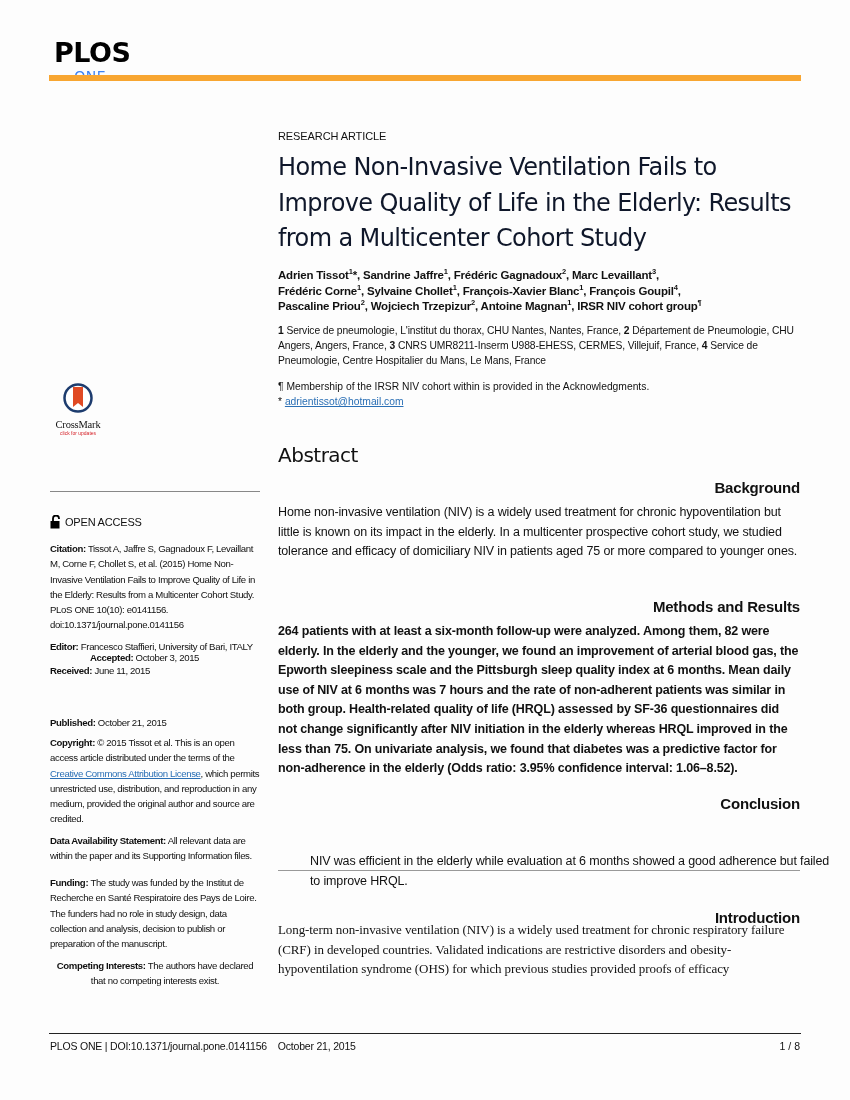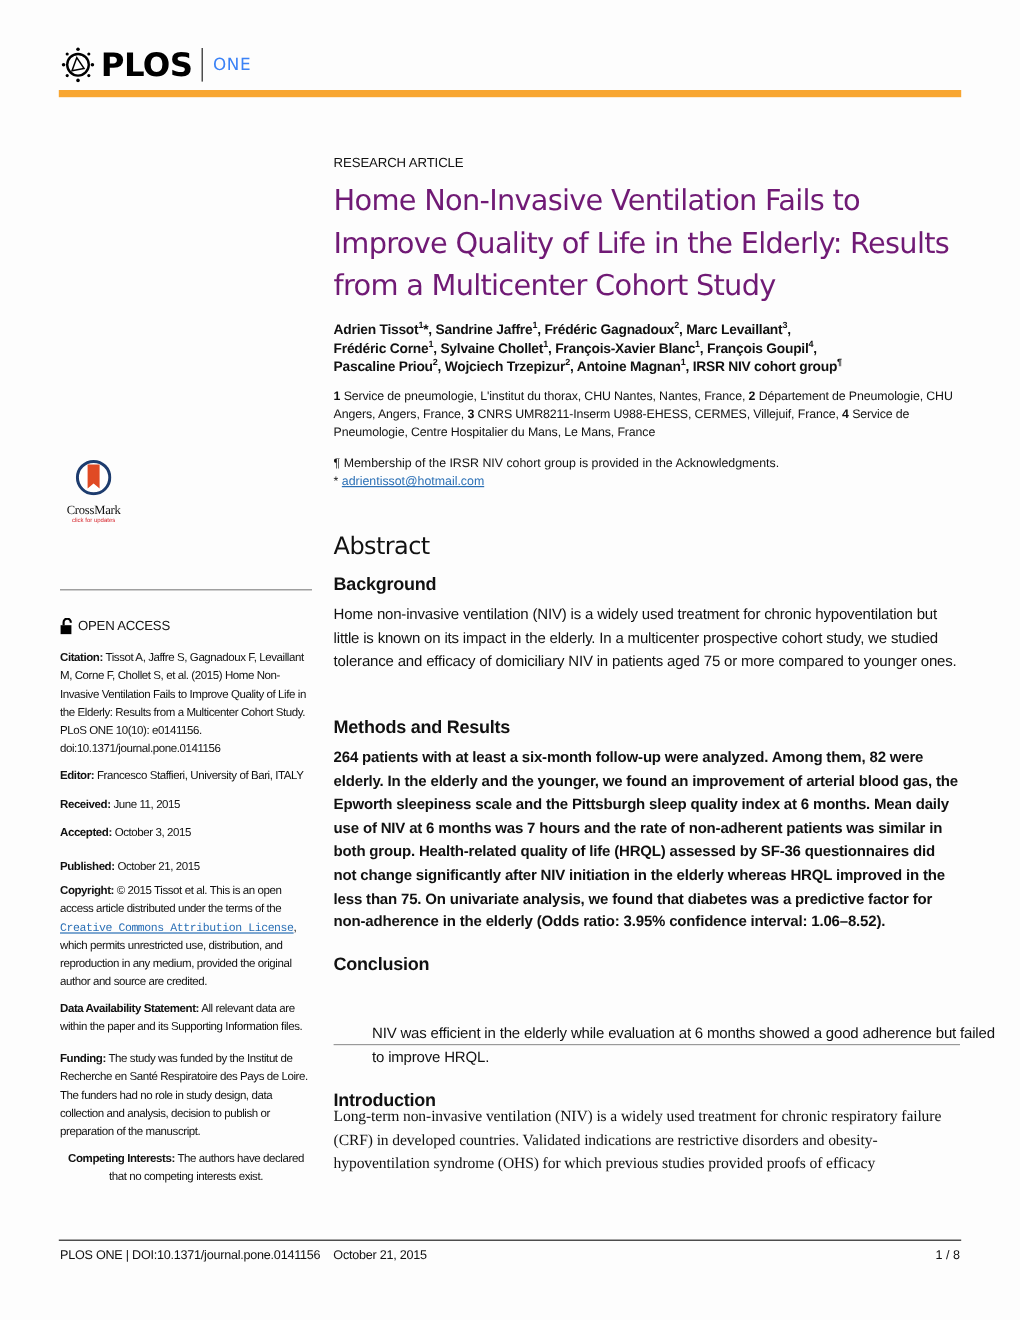--- a/index.html
+++ b/index.html
@@ -1,37 +1,37 @@
 <!DOCTYPE html>
 <html><head>
 <meta charset="utf-8">
 <style>
   html, body { margin:0; padding:0; }
   body { width:850px; height:1100px; background:#fdfdfd; position:relative; font-family:"Liberation Sans", sans-serif; color:#111; overflow:hidden; }
   .abs { position:absolute; }
   
-  #logo { left:50px; top:37px; height:34px; display:flex; align-items:center; }
+  #logo { left:50px; top:37px; height:34px; display:flex; align-items:center;flex-direction:column; }
   #logo-globe { width:30px; height:30px; }
   #logo-plos { font-family:"DejaVu Sans", sans-serif; font-weight:bold; font-size:27px; letter-spacing:-0.5px; margin-left:4px; color:#000; }
   #logo-sep { width:1px; height:28px; background:#222; margin:0 8px 0 8px; }
   #logo-one { font-family:"DejaVu Sans", sans-serif; font-size:14px; letter-spacing:0.5px; color:#3b82f6; }
   #orange-bar { left:49px; top:75px; width:752px; height:6px; background:#f8a631; }
 
   
   .rc { left:278px; width:522px; }
   #article-type { top:130px; font-size:11px; letter-spacing:-0.1px; }
-  #title { top:150px; font-family:"DejaVu Sans", sans-serif; font-size:24px; line-height:35.5px; font-weight:normal; letter-spacing:-0.6px; margin:0; color:#701a75; }
+  #title { top:150px; font-family:"DejaVu Sans", sans-serif; font-size:24px; line-height:35.5px; font-weight:normal; letter-spacing:-0.6px; margin:0; color:#0f172a; }
   #authors { top:268px; font-size:11.5px; font-weight:bold; line-height:15.5px; letter-spacing:-0.2px; }
   #authors sup { font-size:7.5px; vertical-align:5px; line-height:0; }
   #affil { top:323px; font-size:10.3px; line-height:15px; letter-spacing:-0.1px; }
   #membership { top:379px; font-size:10.3px; line-height:15px; }
   #email-line { top:394px; font-size:10.3px; line-height:15px; }
   #email-line a { color:#2a6fb5; text-decoration:underline;text-align:center; }
   #abstract-h { top:443px; font-family:"DejaVu Sans", sans-serif; font-size:20px; letter-spacing:-0.5px; }
-  .sub-h { font-size:15px; font-weight:bold; letter-spacing:-0.2px; }
+  .sub-h { font-size:15px; font-weight:bold; letter-spacing:-0.2px;text-align:right; }
   .abs-p { font-size:12.5px; line-height:19.6px; letter-spacing:-0.15px; margin:0; }
   #bg-h { top:479px; }
   #bg-p { top:503px; }
   #mr-h { top:598px; }
   #mr-p { top:622px;font-weight:bold; }
   #cc-h { top:795px; }
   #cc-p { top:852px;margin-left:32px; }
   #rule-right { left:278px; top:870px; width:522px; height:1px; background:#999; }
   #intro-h { top:909px; }
   #intro-p { top:920px; font-family:"Liberation Serif", serif; font-size:13px; line-height:19.5px; letter-spacing:-0.1px; margin:0; }
@@ -42,24 +42,24 @@
   #crossmark { left:50px; top:383px; width:56px; text-align:center; }
   #cm-circle { width:30px; height:30px; margin:0 auto; }
   #cm-label { font-family:"Liberation Serif", serif; font-size:10.5px; margin-top:2px; color:#111; letter-spacing:-0.2px; }
   #cm-sub { font-size:5px; color:#d51f26; margin-top:0px; }
   #rule-left { left:50px; top:491px; width:210px; height:1px; background:#888; }
   #oa { left:50px; top:515px; display:flex; align-items:center; font-size:11px; letter-spacing:-0.2px; }
   #oa-lock { width:12px; height:14px; margin-right:3px; }
   #citation { top:541px; }
   #editor { top:639px; }
   #received { top:663px; }
-  #accepted { top:687px; }
+  #accepted { top:650px;margin-left:40px; }
   #published { top:715px; }
   #copyright { top:735px; }
-  #copyright a { color:#2a6fb5; text-decoration:underline;font-family:Liberation Mono, monospace; }
+  #copyright a { color:#2a6fb5; text-decoration:underline; }
   #data-avail { top:833px; }
   #funding { top:875px; }
   #competing { top:958px;text-align:center; }
 
   
   #footer-rule { left:49px; top:1033px; width:752px; height:1px; background:#222; }
   #footer-left { left:50px; top:1040px; font-size:10.5px; letter-spacing:-0.2px; }
   #footer-right { left:760px; top:1040px; width:40px; text-align:right; font-size:10.5px; }
 </style>
 </head>
@@ -107,21 +107,21 @@
 <p id="published" class="abs lc"><b>Published:</b><span> October 21, 2015</span></p>
 <p id="copyright" class="abs lc"><b>Copyright:</b><span> © 2015 Tissot et al. This is an open access article distributed under the terms of the </span><a>Creative Commons Attribution License</a><span>, which permits unrestricted use, distribution, and reproduction in any medium, provided the original author and source are credited.</span></p>
 <p id="data-avail" class="abs lc"><b>Data Availability Statement:</b><span> All relevant data are within the paper and its Supporting Information files.</span></p>
 <p id="funding" class="abs lc"><b>Funding:</b><span> The study was funded by the Institut de Recherche en Santé Respiratoire des Pays de Loire. The funders had no role in study design, data collection and analysis, decision to publish or preparation of the manuscript.</span></p>
 <p id="competing" class="abs lc"><b>Competing Interests:</b><span> The authors have declared that no competing interests exist.</span></p>
 
 <div id="article-type" class="abs rc">RESEARCH ARTICLE</div>
 <h1 id="title" class="abs rc">Home Non-Invasive Ventilation Fails to Improve Quality of Life in the Elderly: Results from a Multicenter Cohort Study</h1>
 <div id="authors" class="abs rc"><span>Adrien Tissot</span><sup>1</sup><span>*</span>, <span>Sandrine Jaffre</span><sup>1</sup>, <span>Frédéric Gagnadoux</span><sup>2</sup>, <span>Marc Levaillant</span><sup>3</sup>, <br><span>Frédéric Corne</span><sup>1</sup>, <span>Sylvaine Chollet</span><sup>1</sup>, <span>François-Xavier Blanc</span><sup>1</sup>, <span>François Goupil</span><sup>4</sup>, <br><span>Pascaline Priou</span><sup>2</sup>, <span>Wojciech Trzepizur</span><sup>2</sup>, <span>Antoine Magnan</span><sup>1</sup>, <span>IRSR NIV cohort group</span><sup>¶</sup></div>
 <div id="affil" class="abs rc"><b>1  </b><span>Service de pneumologie, L'institut du thorax, CHU Nantes, Nantes, France, </span><b>2  </b><span>Département de Pneumologie, CHU Angers, Angers, France, </span><b>3  </b><span>CNRS UMR8211-Inserm U988-EHESS, CERMES, Villejuif, France, </span><b>4  </b><span>Service de Pneumologie, Centre Hospitalier du Mans, Le Mans, France </span></div>
-<div id="membership" class="abs rc">¶ Membership of the IRSR NIV cohort group is provided in the Acknowledgments.</div>
+<div id="membership" class="abs rc">¶ Membership of the IRSR NIV cohort within is provided in the Acknowledgments.</div>
 <div id="email-line" class="abs rc"><span>* </span><a>adrientissot@hotmail.com</a></div>
 
 <div id="abstract-h" class="abs rc">Abstract</div>
 <div id="bg-h" class="abs rc sub-h">Background</div>
 <p id="bg-p" class="abs rc abs-p">Home non-invasive ventilation (NIV) is a widely used treatment for chronic hypoventilation but little is known on its impact in the elderly. In a multicenter prospective cohort study, we studied tolerance and efficacy of domiciliary NIV in patients aged 75 or more compared to younger ones.</p>
 <div id="mr-h" class="abs rc sub-h">Methods and Results</div>
 <p id="mr-p" class="abs rc abs-p">264 patients with at least a six-month follow-up were analyzed. Among them, 82 were elderly. In the elderly and the younger, we found an improvement of arterial blood gas, the Epworth sleepiness scale and the Pittsburgh sleep quality index at 6 months. Mean daily use of NIV at 6 months was 7 hours and the rate of non-adherent patients was similar in both group. Health-related quality of life (HRQL) assessed by SF-36 questionnaires did not change significantly after NIV initiation in the elderly whereas HRQL improved in the less than 75. On univariate analysis, we found that diabetes was a predictive factor for non-adherence in the elderly (Odds ratio: 3.95% confidence interval: 1.06–8.52).</p>
 <div id="cc-h" class="abs rc sub-h">Conclusion</div>
 <p id="cc-p" class="abs rc abs-p">NIV was efficient in the elderly while evaluation at 6 months showed a good adherence but failed to improve HRQL.</p>
 <div id="rule-right" class="abs"></div>

